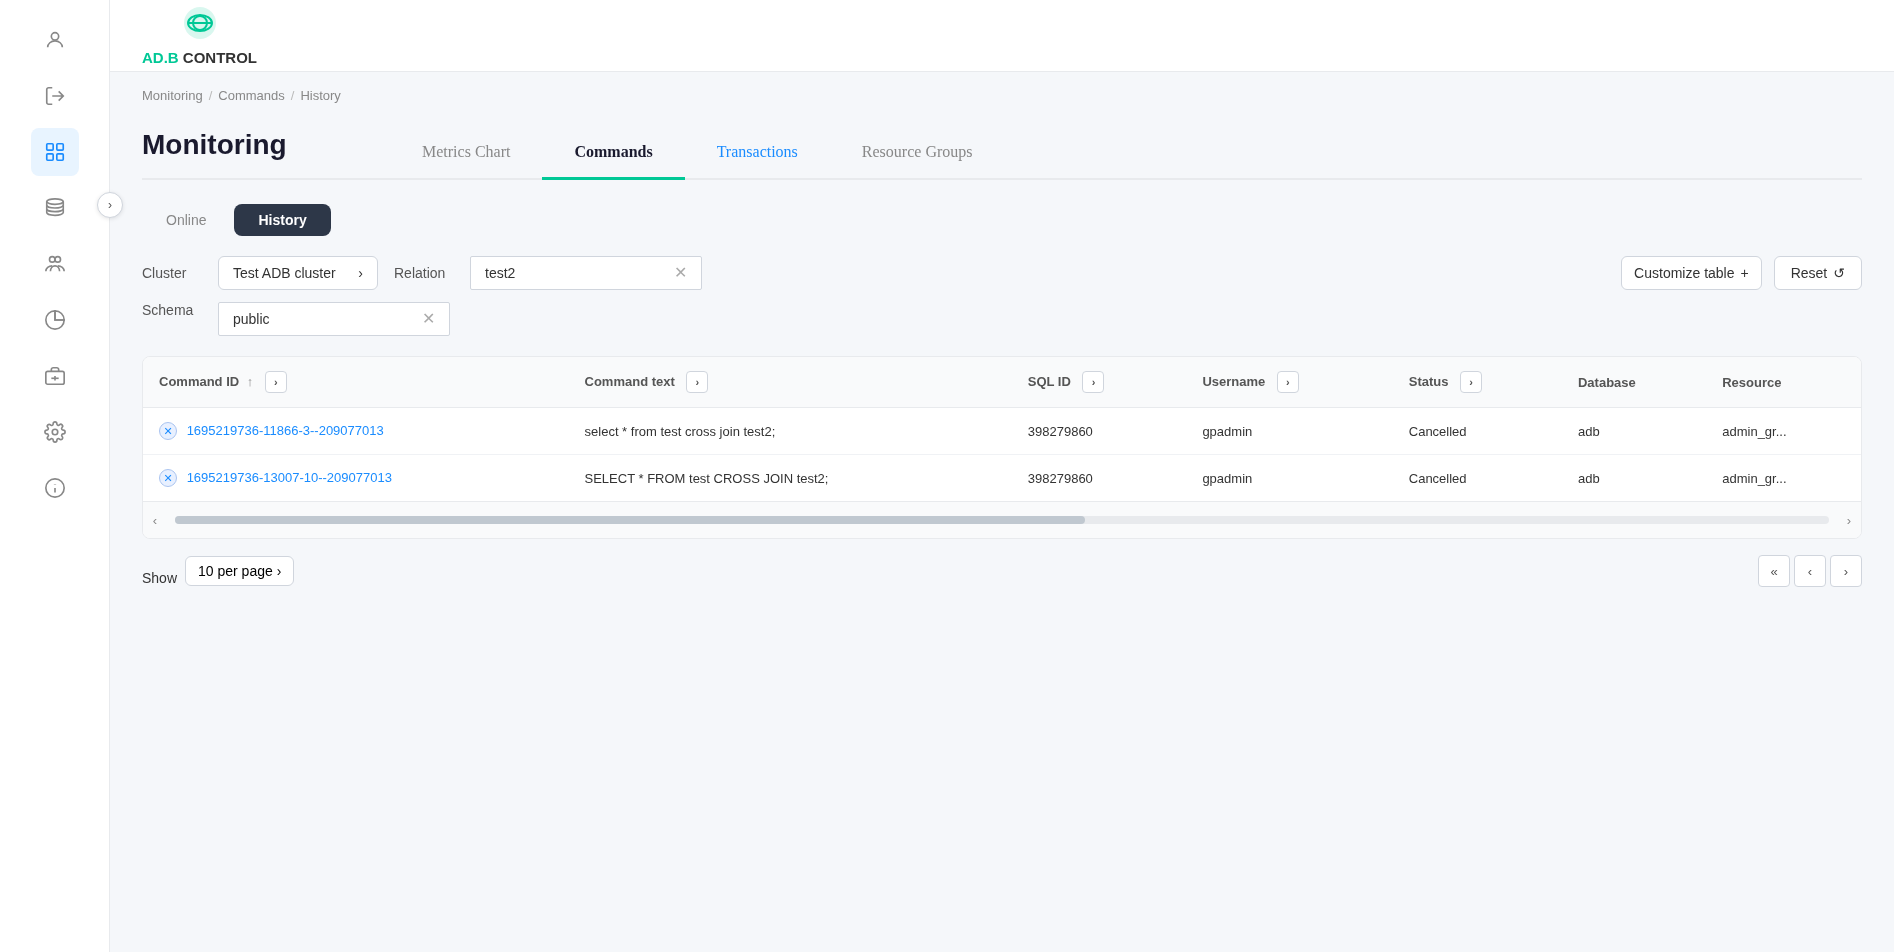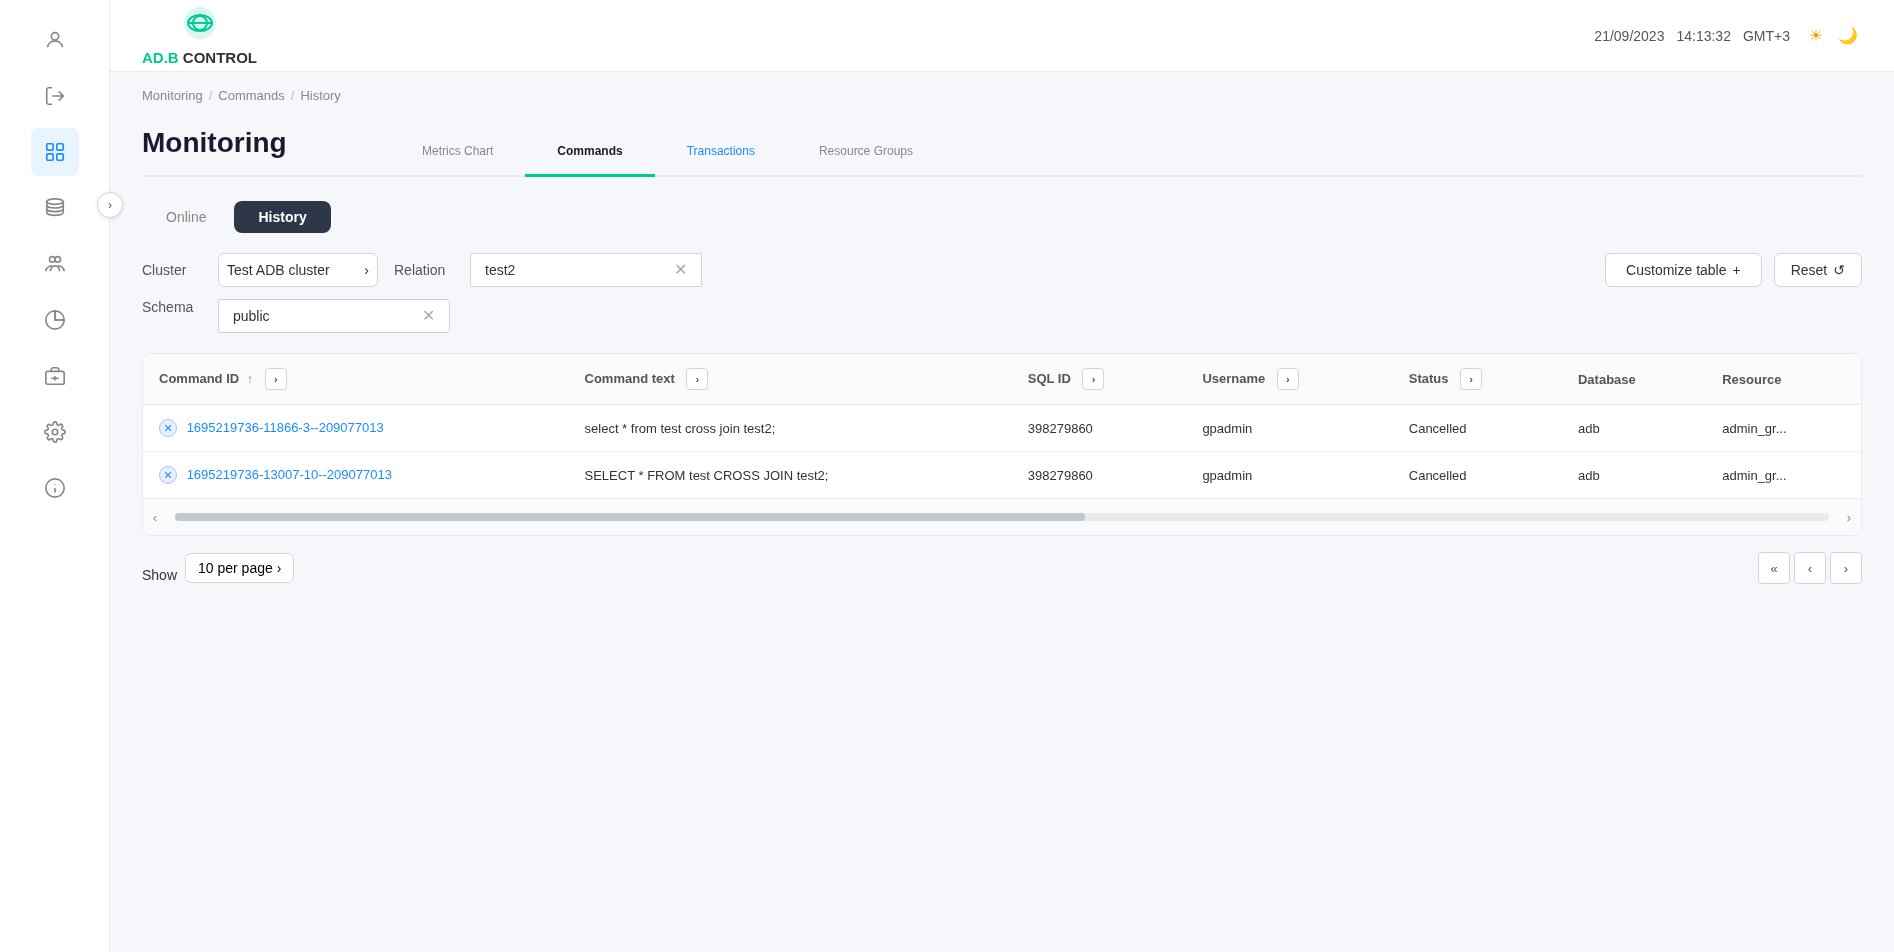--- a/index.html
+++ b/index.html
@@ -29,38 +29,38 @@
     .breadcrumb-sep { color: #bbb; }
     .breadcrumb-item { color: #888; }
 
     
     .content { flex: 1; padding: 16px 32px 24px; background: #f5f7fa; overflow-y: auto; }
 
     
     .page-header { display: flex; align-items: center; gap: 48px; margin-bottom: 0; border-bottom: 2px solid #e8eaed; padding-bottom: 0; }
     .page-title { font-size: 28px; font-weight: 700; color: #1a1a2e; min-width: 200px; padding-bottom: 16px; }
     .tabs { display: flex; gap: 0; }
-    .tab { padding: 16px 32px; cursor: pointer; color: #888; font-size: 12px; font-weight: 500; border-bottom: 3px solid transparent; margin-bottom: -2px; transition: color 0.2s; white-space: nowrap; }
+    .tab { padding: 16px 32px; cursor: pointer; color: #888; font-size: 16px; font-weight: 500; border-bottom: 3px solid transparent; margin-bottom: -2px; transition: color 0.2s; white-space: nowrap; font-family: Liberation Serif, serif; }
     .tab.active { color: #1a1a2e; font-weight: 700; border-bottom-color: #00c896; }
     .tab.highlighted { color: #1a8cff; }
 
     
     .sub-tabs { display: flex; gap: 4px; margin: 24px 0 20px; }
     .sub-tab { padding: 8px 24px; border-radius: 6px; cursor: pointer; color: #888; font-size: 14px; border: none; background: none; }
     .sub-tab.active { background: #2d3748; color: #fff; font-weight: 600; border-radius: 8px; }
 
     
     .filter-row { display: flex; align-items: center; gap: 16px; margin-bottom: 12px; }
     .filter-label { color: #555; font-size: 14px; font-weight: 500; min-width: 60px; }
-    .filter-select { display: flex; align-items: center; gap: 8px; border: 1px solid #d0d5dd; border-radius: 6px; padding: 8px 8px; background: #fff; cursor: pointer; font-size: 14px; color: #333; min-width: 160px; }
+    .filter-select { display: flex; align-items: center; gap: 8px; border: 1px solid #d0d5dd; border-radius: 6px; padding: 8px 14px; background: #fff; cursor: pointer; font-size: 14px; color: #333; min-width: 160px; }
     .filter-input { display: flex; align-items: center; gap: 8px; border: 1px solid #d0d5dd; border-radius: 2px; padding: 8px 14px; background: #fff; font-size: 14px; color: #333; min-width: 220px; }
     .filter-input input { border: none; outline: none; background: none; font-size: 14px; color: #333; width: 100%; }
     .clear-btn { color: #aaa; cursor: pointer; font-size: 16px; line-height: 1; }
     .filter-actions { margin-left: auto; display: flex; gap: 12px; }
-    .customize-btn { display: flex; align-items: center; gap: 6px; border: 1px solid #d0d5dd; border-radius: 6px; padding: 8px 20px; background: #fff; cursor: pointer; font-size: 14px; color: #333; }
+    .customize-btn { display: flex; align-items: center; gap: 6px; border: 1px solid #d0d5dd; border-radius: 6px; padding: 8px 12px; background: #fff; cursor: pointer; font-size: 14px; color: #333; }
     .reset-btn { display: flex; align-items: flex-end; gap: 6px; border: 1px solid #d0d5dd; border-radius: 6px; padding: 8px 16px; background: #fff; cursor: pointer; font-size: 14px; color: #333; }
 
     .filter-row2 { display: flex; gap: 16px; margin-bottom: 20px; }
 
     
     .table-container { background: #fff; border-radius: 8px; border: 1px solid #e8eaed; overflow: hidden; }
     .table-wrapper { overflow-x: auto; }
     table { width: 100%; border-collapse: collapse; }
     th { padding: 14px 16px; text-align: left; font-size: 13px; font-weight: 600; color: #555; background: #f9fafb; border-bottom: 1px solid #e8eaed; white-space: nowrap; }
     th .sort-arrow { color: #888; margin-left: 4px; }
@@ -165,29 +165,20 @@
       <div class="logo">
         <svg class="logo-icon" viewBox="0 0 36 36">
           <circle cx="18" cy="18" r="16" fill="#00c896" opacity="0.15"></circle>
           <ellipse cx="18" cy="18" rx="12" ry="8" fill="none" stroke="#00c896" stroke-width="2"></ellipse>
           <ellipse cx="18" cy="18" rx="7" ry="7" fill="none" stroke="#00c896" stroke-width="2"></ellipse>
           <line x1="6" y1="18" x2="30" y2="18" stroke="#00c896" stroke-width="2"></line>
         </svg>
         <span style="font-size:15px; font-weight:700;">
           <span style="color:#00c896;">AD.B</span><span> CONTROL</span>
         </span>
-      </div>
-      <div class="header-right">
-        <span>21/09/2023</span>
-        <span>14:13:32</span>
-        <span>GMT+3</span>
-        <div class="theme-icons">
-          <div class="theme-icon" style="color:#f0a500;">☀</div>
-          <div class="theme-icon" style="color:#aaa;">🌙</div>
-        </div>
       </div>
     </div>
 
     <div class="breadcrumb-bar">
       <div class="breadcrumb">
         <span class="breadcrumb-item">Monitoring</span>
         <span class="breadcrumb-sep">/</span>
         <span class="breadcrumb-item">Commands</span>
         <span class="breadcrumb-sep">/</span>
         <span class="breadcrumb-item">History</span>

